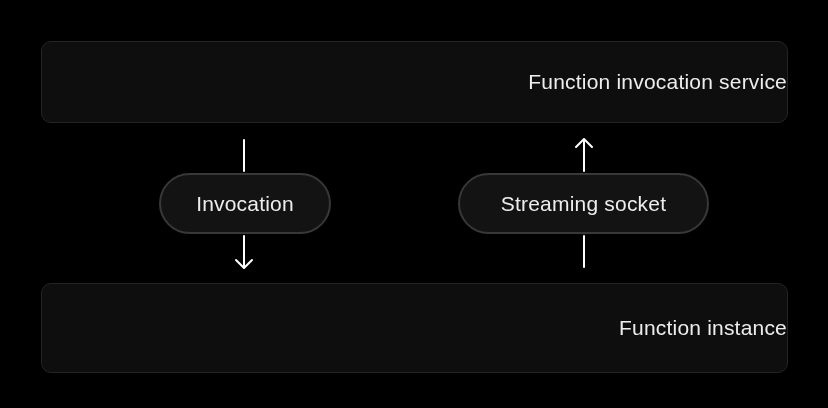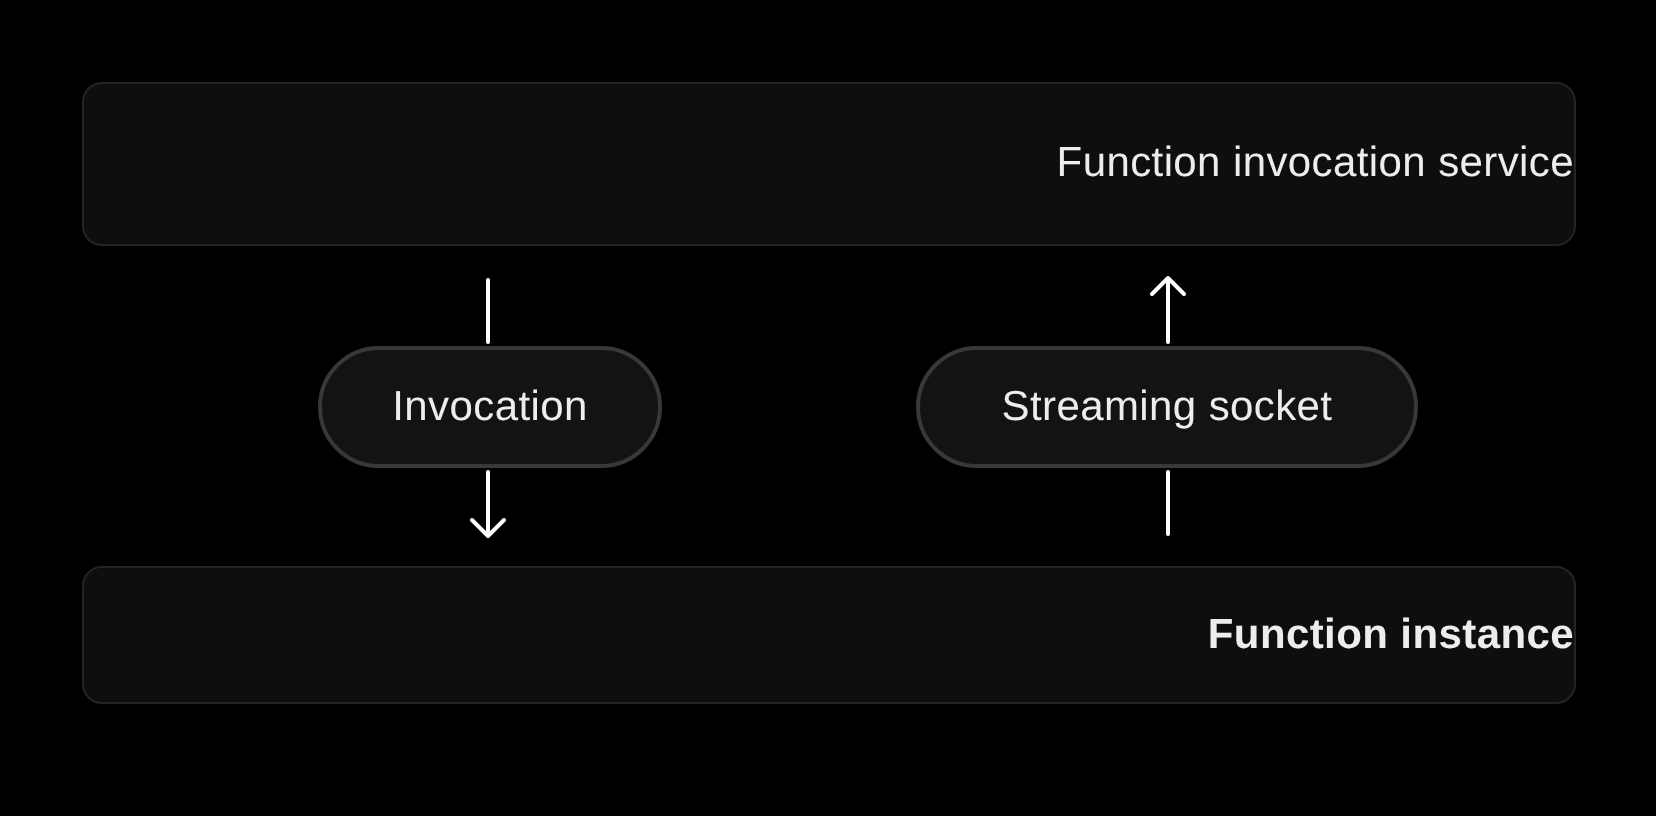--- a/index.html
+++ b/index.html
@@ -22,21 +22,21 @@
     height: 82px;
     box-sizing: border-box;
     background: var(--box-fill, #0e0e0e);
     border: 1px solid var(--box-border, #242424);
     border-radius: 10px;
     display: flex;
     align-items: center;
     justify-content: flex-end;
   }
   .node-top { top: 41px; }
-  .node-bottom { top: 283px; height: 69px; font-weight: bold; }
+  .node-bottom { top: 283px; height: 90px; }
   .node-label {
     color: var(--text-color, #ededed);
     font-size: 21px;
     letter-spacing: 0.2px;
     white-space: nowrap;
   }
   .pill {
     position: absolute;
     top: 173px;
     height: 61px;

